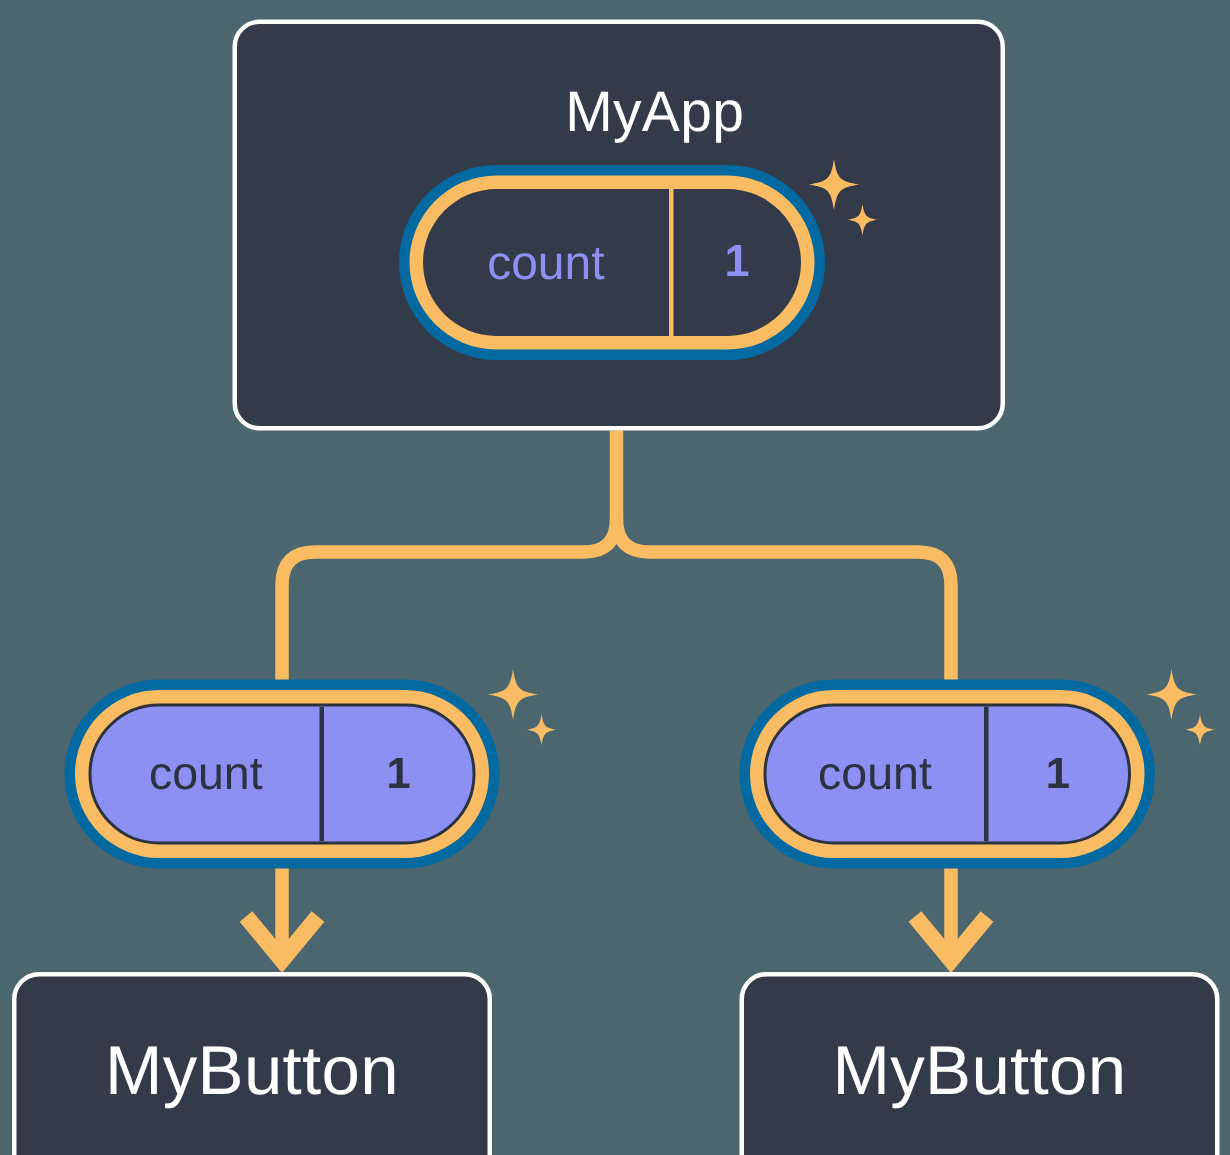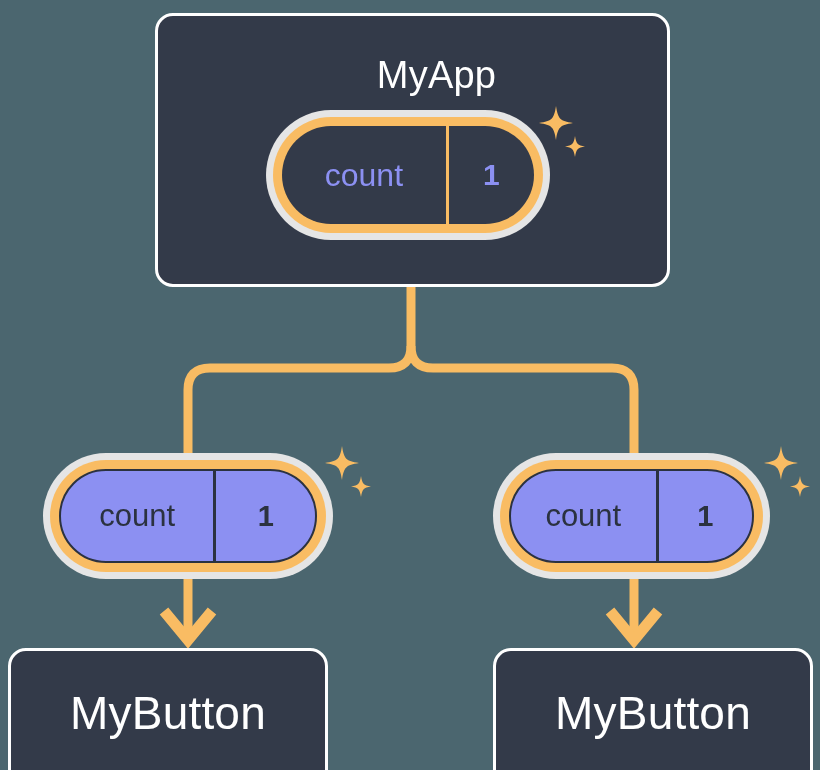--- a/index.html
+++ b/index.html
@@ -40,21 +40,21 @@
 
   #btn-card-left { left: 8px;   top: 648px; width: 320px; height: 140px; }
   #btn-card-right{ left: 493px; top: 648px; width: 320px; height: 140px; }
   .btn-title     { top: 35px; font-size: 46px; }
 
   
   .pill {
     position: absolute;
     box-sizing: border-box;
     border-radius: 999px;
-    background: #e5e5e5;           
+    background: #0369a1;           
     padding: 7px;
   }
   .pill-mid {
     width: 100%;
     height: 100%;
     box-sizing: border-box;
     border-radius: 999px;
     background: #f9bc63;           
     padding: 9px;
   }

